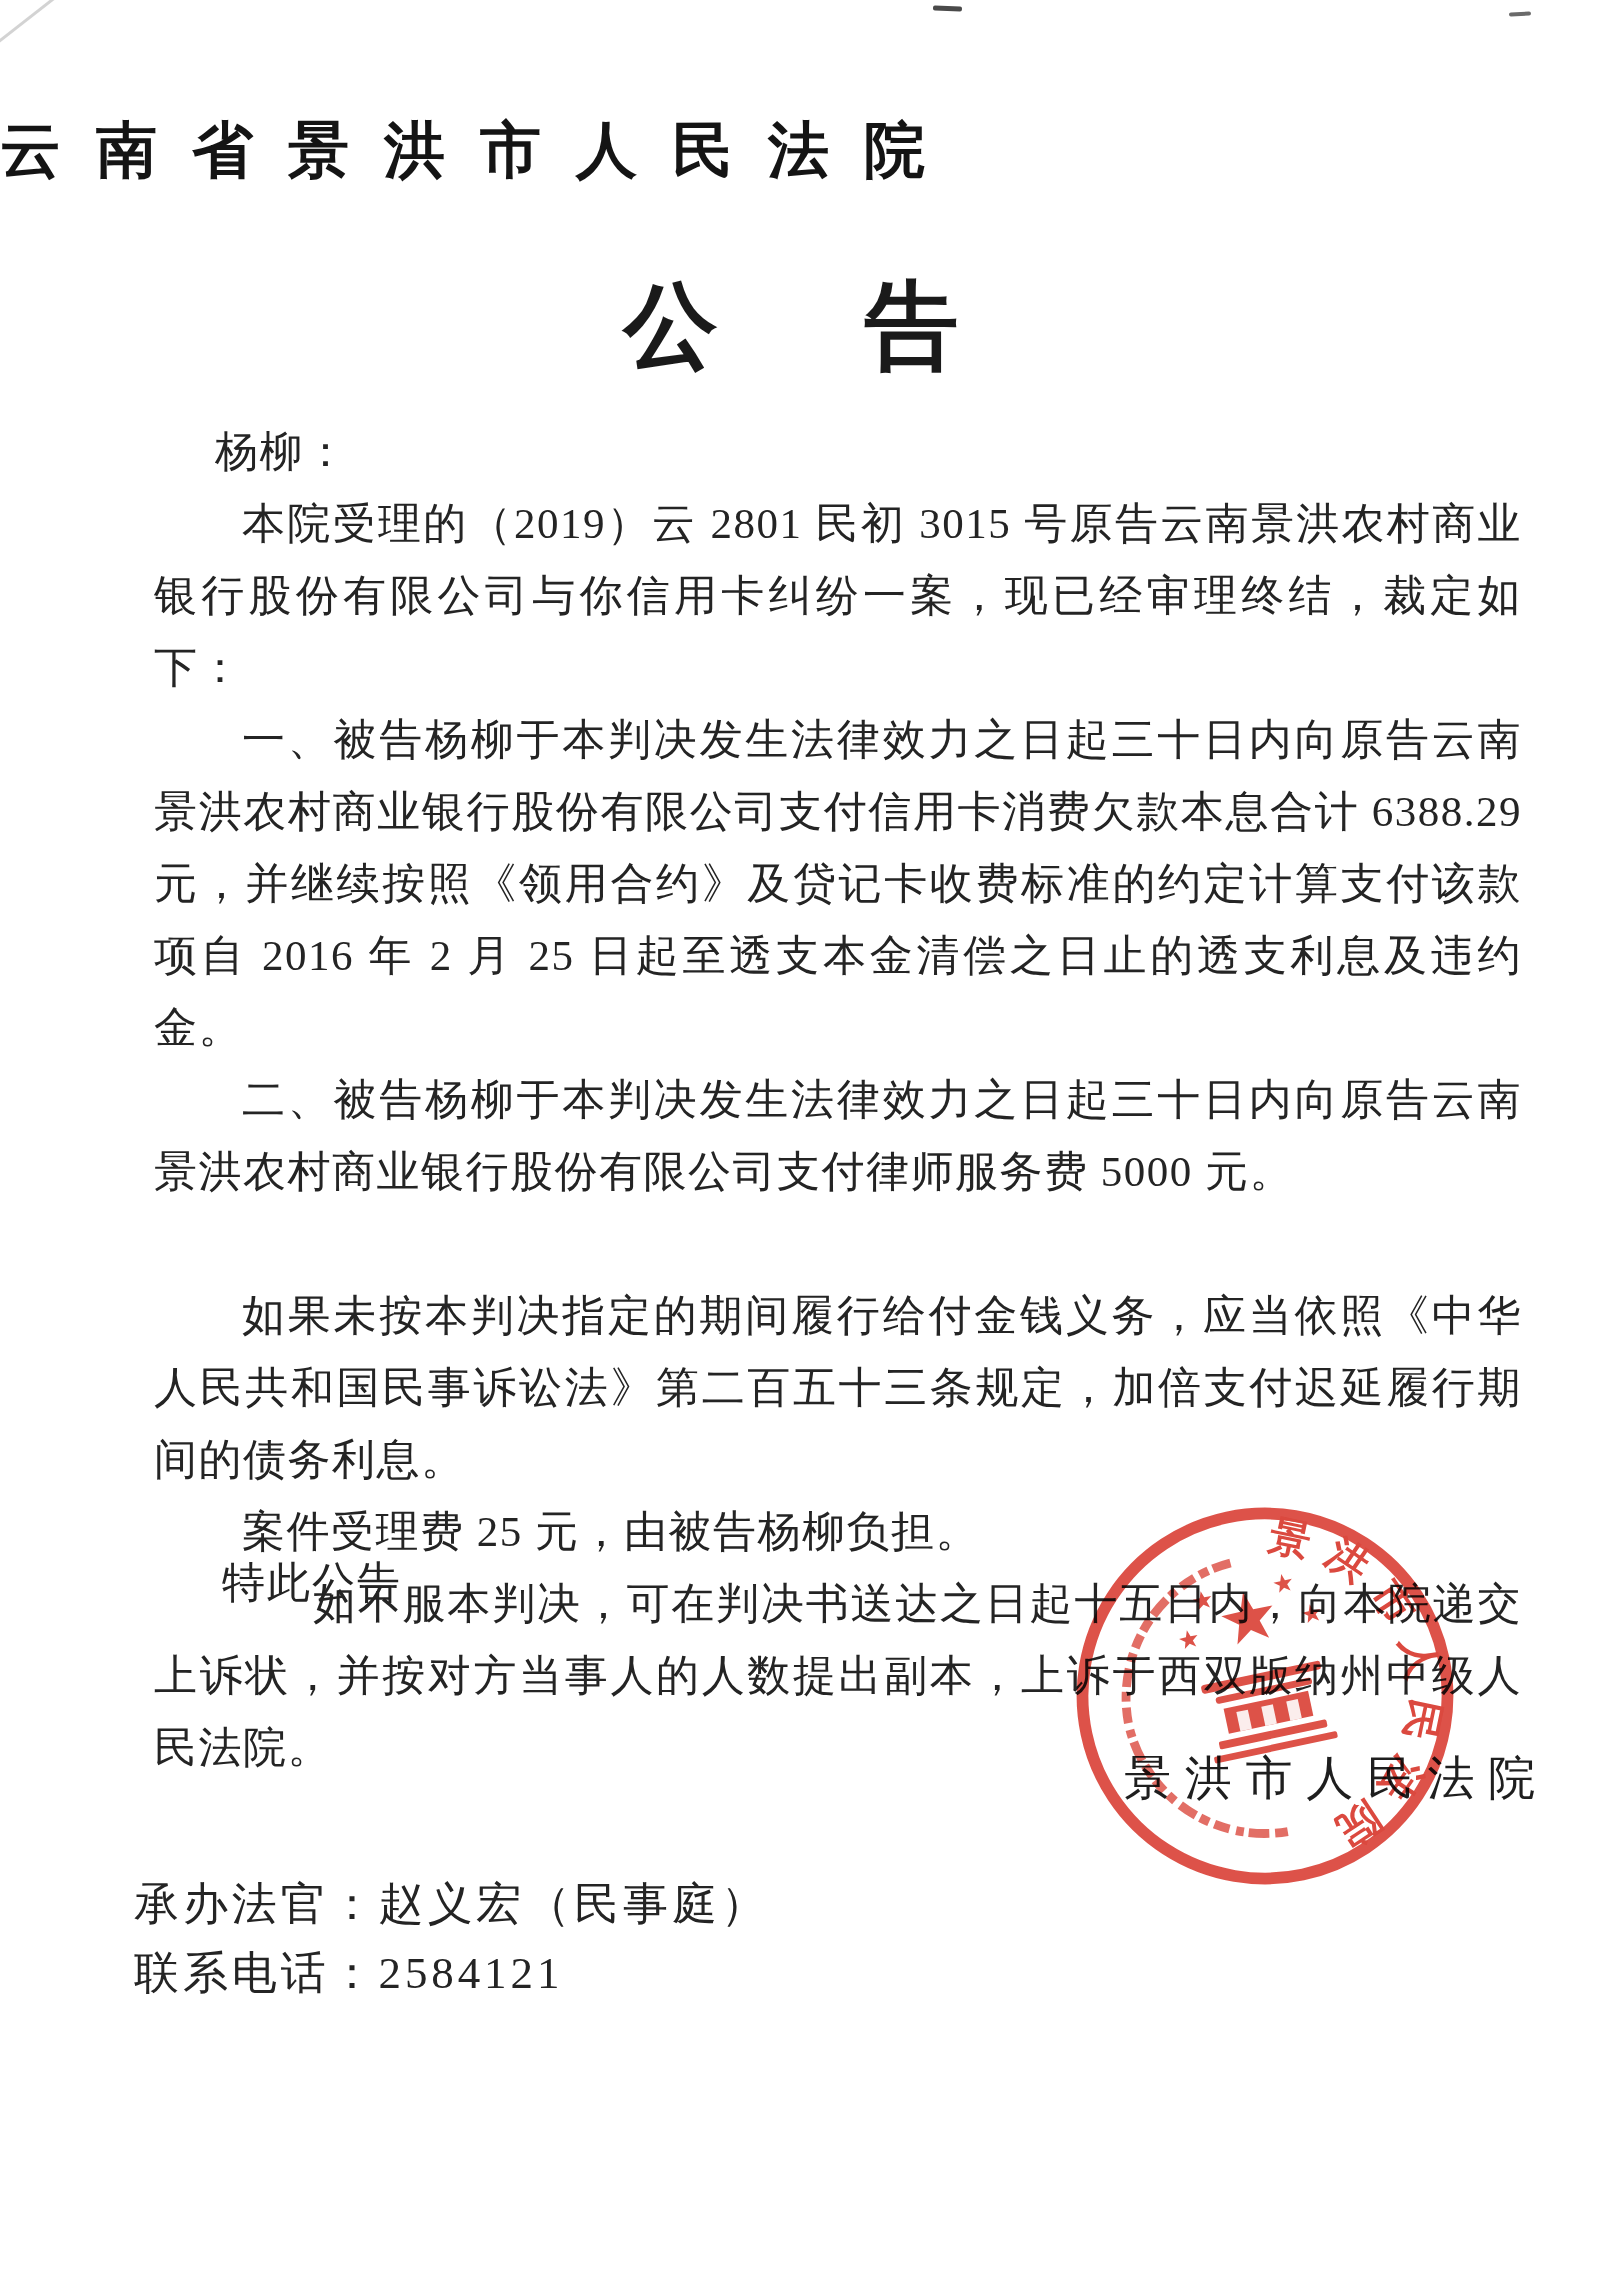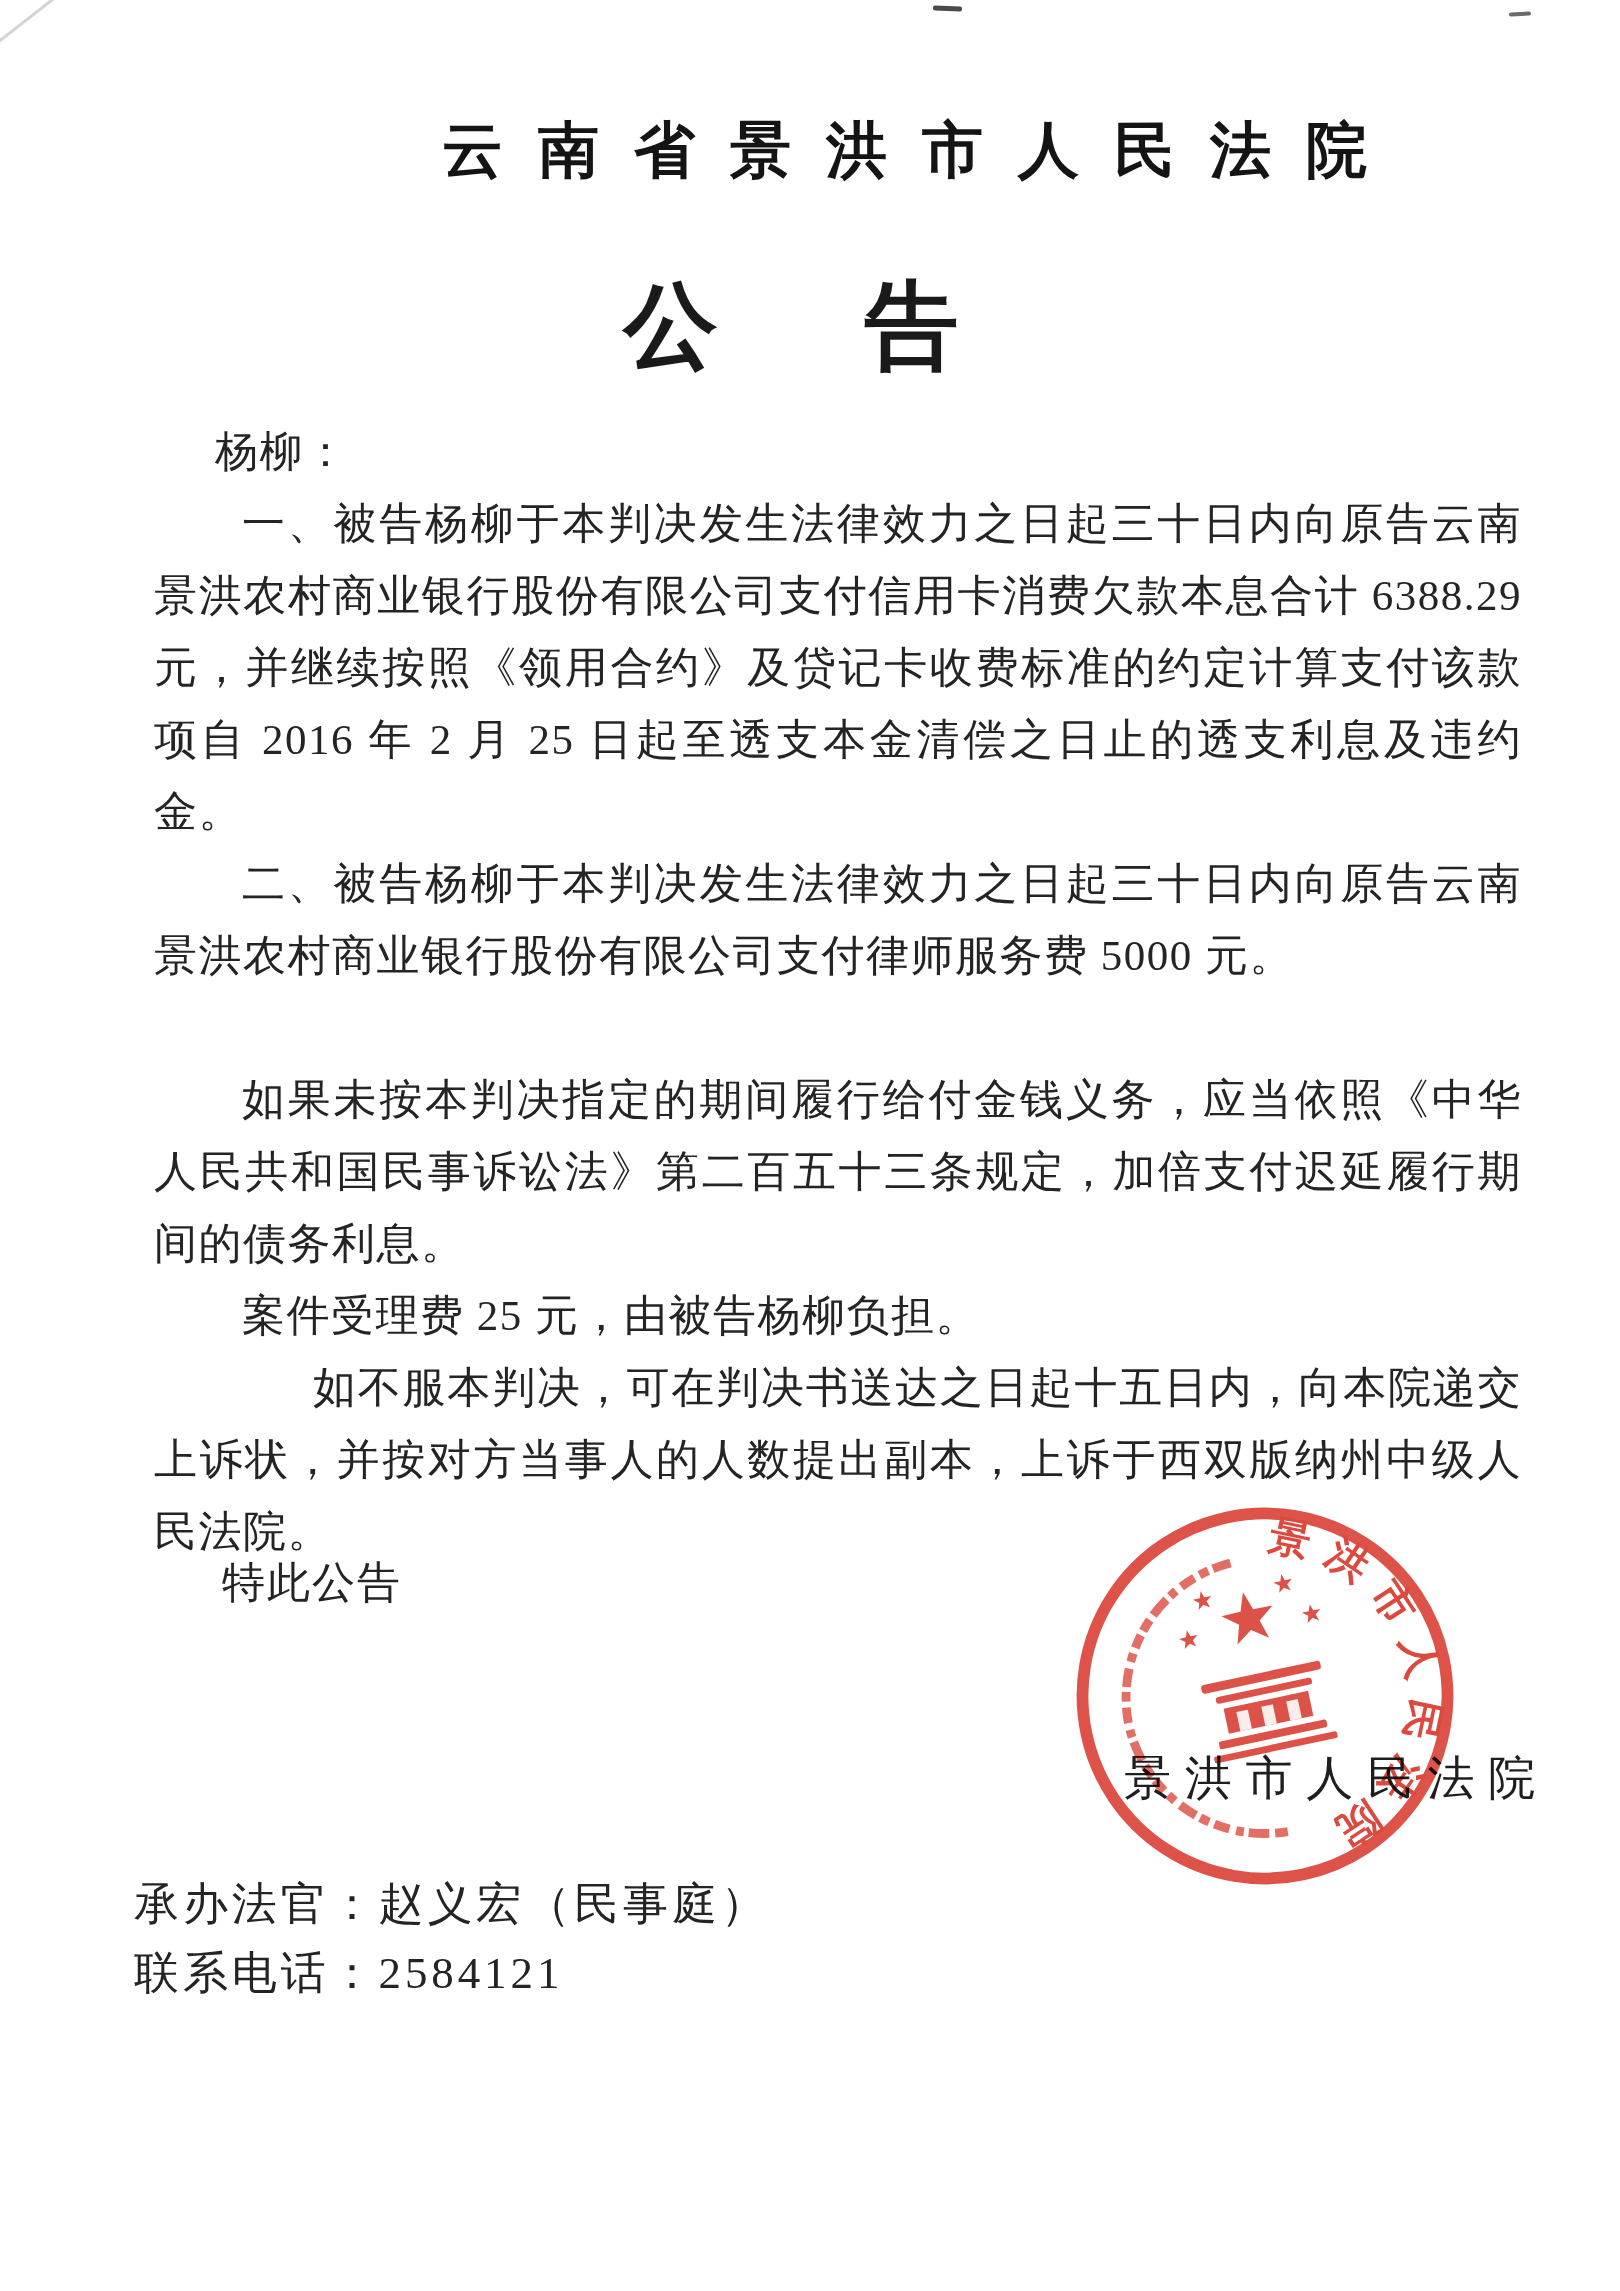--- a/index.html
+++ b/index.html
@@ -14,21 +14,21 @@
   
   .corner-artifact{
     position:absolute;left:-27.4px;top:17.6px;width:108px;height:2.9px;
     background:#c8c8c8;transform:rotate(-38deg);opacity:.8;
   }
   .scan-mark-1{position:absolute;left:933px;top:5.9px;width:29px;height:4.9px;background:#4a4a4a;border-radius:2px;transform:rotate(2deg);}
   .scan-mark-2{position:absolute;left:1509px;top:11.8px;width:21.6px;height:3.9px;background:#6a6a6a;border-radius:2px;transform:rotate(-3deg);}
 
   .court-title{
     position:absolute;top:110px;left:0;width:1402px;
-    text-align:right;
+    text-align:left;
     font-size:61px;font-weight:700;color:#141414;
     letter-spacing:35px;box-sizing:border-box;
   }
   .announcement-title{
     position:absolute;top:263px;left:12px;width:1620px;
     text-align:center;
     font-size:94px;font-weight:700;color:#1a1a1a;
     letter-spacing:147px;padding-left:85px;box-sizing:border-box;
   }
   .doc-body{
@@ -75,20 +75,21 @@
   <div class="corner-artifact"></div>
   <div class="scan-mark-1"></div>
   <div class="scan-mark-2"></div>
 
   <div class="court-title">云南省景洪市人民法院</div>
 
   <div class="announcement-title">公告</div>
 
   <div class="doc-body">
     <p class="salutation">杨柳：</p>
+    <p class="para">本院受理的（2019）云 2801 民初 3015 号原告云南景洪农村商业银行股份有限公司与你信用卡纠纷一案，现已经审理终结，裁定如下：</p>
     <p class="para">一、被告杨柳于本判决发生法律效力之日起三十日内向原告云南景洪农村商业银行股份有限公司支付信用卡消费欠款本息合计 6388.29 元，并继续按照《领用合约》及贷记卡收费标准的约定计算支付该款项自 2016 年 2 月 25 日起至透支本金清偿之日止的透支利息及违约金。</p>
     <p class="para">二、被告杨柳于本判决发生法律效力之日起三十日内向原告云南景洪农村商业银行股份有限公司支付律师服务费 5000 元。</p>
     <p class="para gap-before">如果未按本判决指定的期间履行给付金钱义务，应当依照《中华人民共和国民事诉讼法》第二百五十三条规定，加倍支付迟延履行期间的债务利息。</p>
     <p class="para">案件受理费 25 元，由被告杨柳负担。</p>
     <p class="para deep-indent">如不服本判决，可在判决书送达之日起十五日内，向本院递交上诉状，并按对方当事人的人数提出副本，上诉于西双版纳州中级人民法院。</p>
   </div>
 
   <div class="closing-statement">特此公告</div>
 
   <div class="signature-court-name">景洪市人民法院</div>

